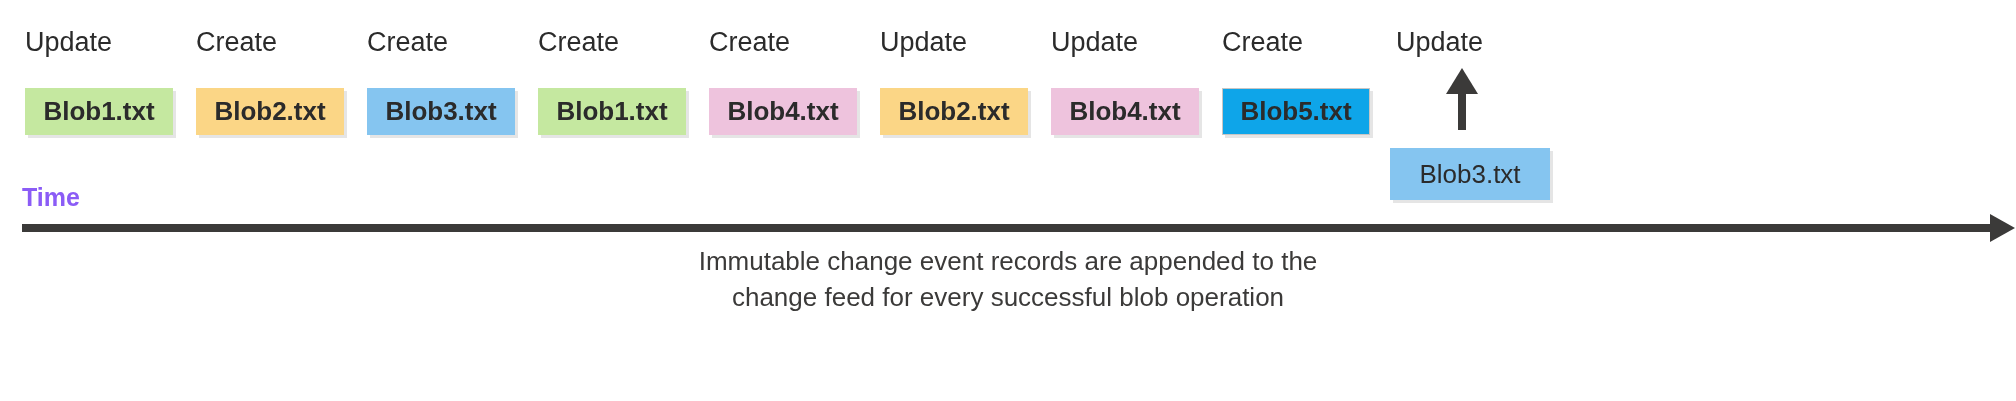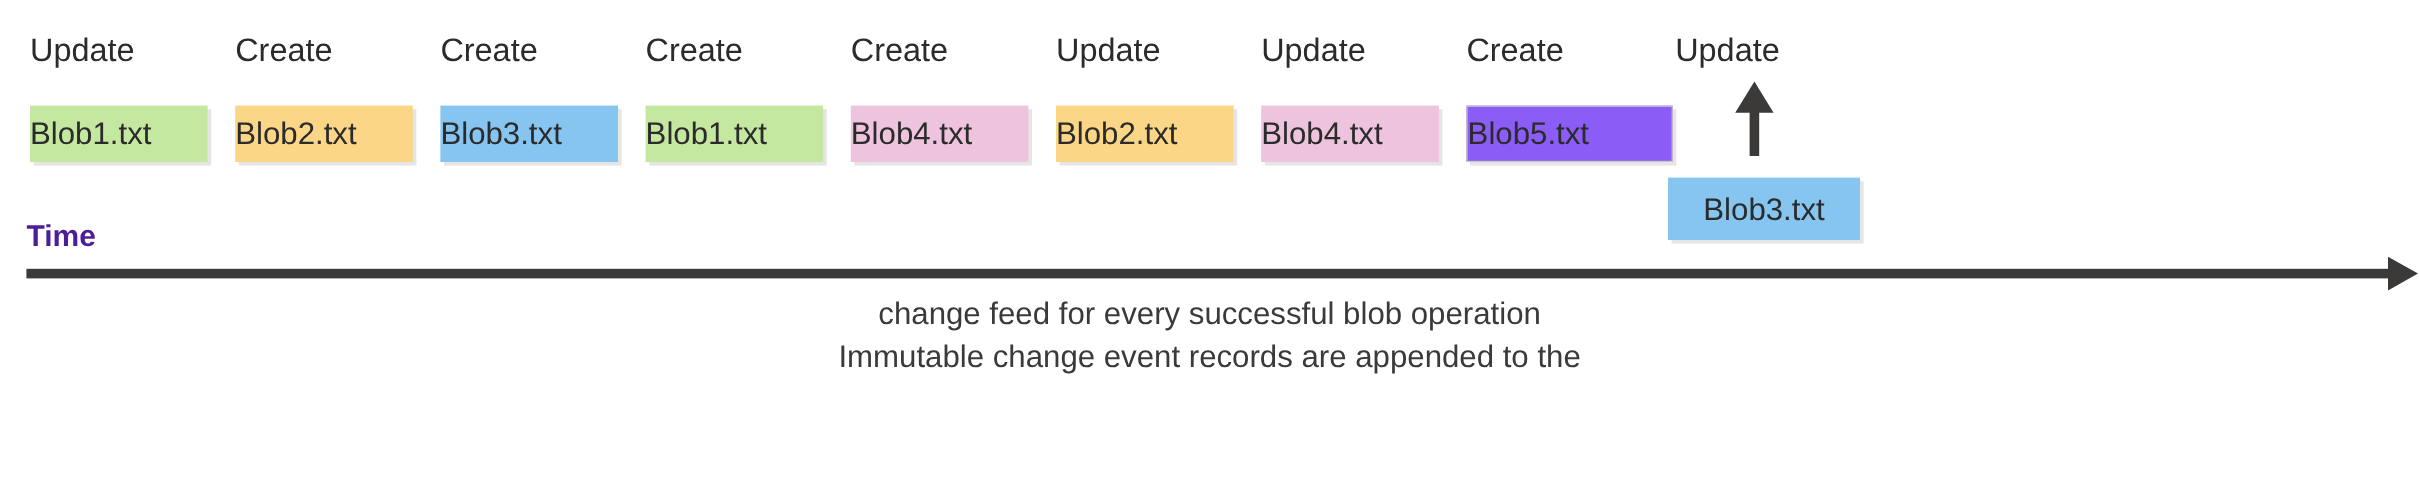--- a/index.html
+++ b/index.html
@@ -40,25 +40,26 @@
     font-family: "Liberation Sans", sans-serif;
   }
   .op-box {
     position: absolute;
     top: 88px;
     left: 0;
     height: 47px;
     box-sizing: border-box;
     display: flex;
     align-items: center;
-    justify-content: flex-start;
+    justify-content: center;
     font-size: 26px;
     color: #2b2b2b;
     box-shadow: 3px 3px 0 0 rgba(0,0,0,0.10);
     font-family: "Liberation Sans", sans-serif;
+    font-weight: bold;
   }
   .op-box.bordered {
     border: 1px solid #c8c6c4;
   }
 
   
   .pending-box {
     position: absolute;
     height: 52px;
     box-sizing: border-box;
@@ -94,21 +95,21 @@
     border-bottom: 26px solid #3b3a39;
   }
 
   
   .time-label {
     position: absolute;
     left: 22px;
     top: 183px;
     font-size: 25px;
     font-weight: bold;
-    color: #4c1d95;
+    color: #8b5cf6;
     font-family: "Liberation Sans", sans-serif;
   }
   .axis-line {
     position: absolute;
     left: 22px;
     top: 224px;
     height: 8px;
     background: #3b3a39;
   }
   .axis-head {
@@ -180,21 +181,21 @@
         </div>
       </div>
       <div class="op-col" style="left: 1051px; width: 148px;">
         <div class="op-label">Update</div>
         <div class="op-box" style="width: 148px; background: rgb(238, 195, 221);">
           <span>Blob4.txt</span>
         </div>
       </div>
       <div class="op-col" style="left: 1222px; width: 148px;">
         <div class="op-label">Create</div>
-        <div class="op-box bordered" style="width: 172px; background: #8b5cf6;">
+        <div class="op-box bordered" style="width: 148px; background: #0ea5e9;">
           <span>Blob5.txt</span>
         </div>
       </div>
     </div>
 
   <div class="op-col" id="pending-col" style="left: 1396px; width: 148px;">
     <div class="op-label" id="pending-label">Update</div>
   </div>
 
   <div class="up-arrow" id="pending-arrow" style="left: 1442px; top: 68px; width: 40px; height: 62px;">
@@ -204,17 +205,17 @@
 
   <div class="pending-box" id="pending-box" style="left: 1390px; top: 148px; width: 160px; background: rgb(133, 197, 240);">
     <span>Blob3.txt</span>
   </div>
 
   <div class="time-label">Time</div>
   <div class="axis-line" id="axis-line" style="left: 22px; top: 224px; width: 1968px;"></div>
   <div class="axis-head" id="axis-head" style="left: 1990px;"></div>
 
   <div class="caption">
+    <span class="line">Immutable change event records are appended to the</span>
     <span class="line">change feed for every successful blob operation</span>
-    <span class="line">Immutable change event records are appended to the</span>
   </div>
 
 </div>
 
 </body></html>

